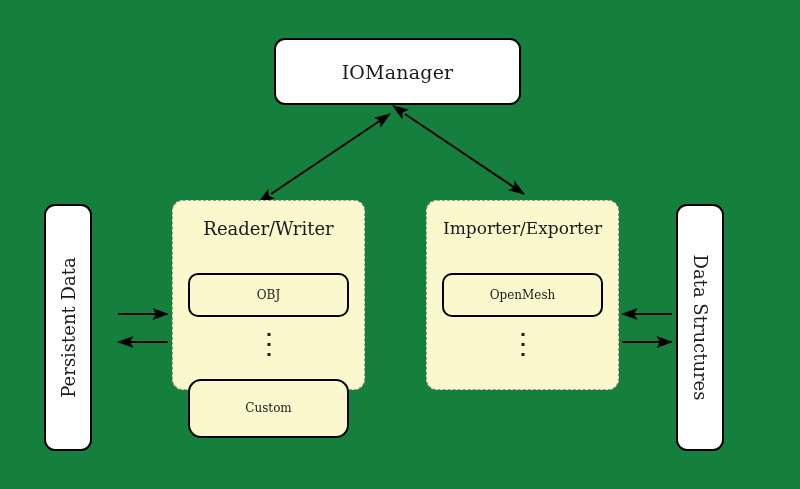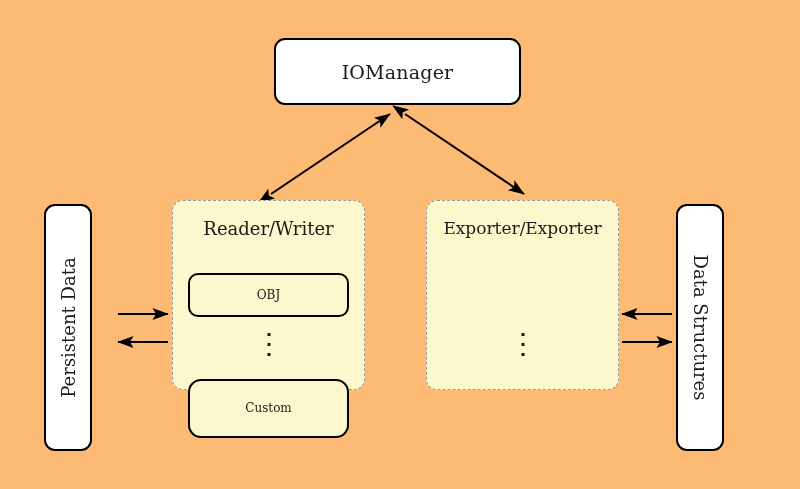--- a/index.html
+++ b/index.html
@@ -4,21 +4,21 @@
 <style>
   html, body {
     margin: 0;
     padding: 0;
     background: #ffffff;
   }
   #canvas {
     position: relative;
     width: 800px;
     height: 489px;
-    background: #fdba74;
+    background: #15803d;
     font-family: "DejaVu Serif", "Liberation Serif", serif;
     overflow: hidden;
   }
   #arrows {
     position: absolute;
     left: 0; top: 0;
     width: 800px;
     height: 489px;
     pointer-events: none;
   }
@@ -182,22 +182,25 @@
     </div>
 
     <div class="inner-box bottom">
       <span>
         <span>Custom</span><br>
       </span>
     </div>
   </div>
 
   <div class="group-panel" id="panel-importer">
-    <div class="group-title">Exporter/Exporter</div>
-
+    <div class="group-title">Importer/Exporter</div>
+
+    <div class="inner-box top">
+      <span>OpenMesh</span>
+    </div>
 
     <div class="vdots">
       <span></span>
         <span></span>
         <span></span>
     </div>
 
   </div>
 
   <div class="side-box" id="box-datastruct">

